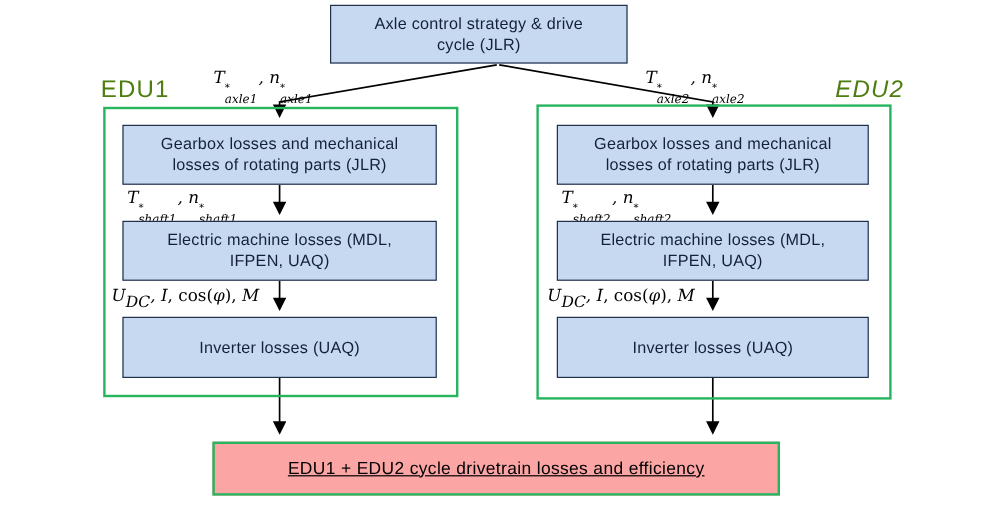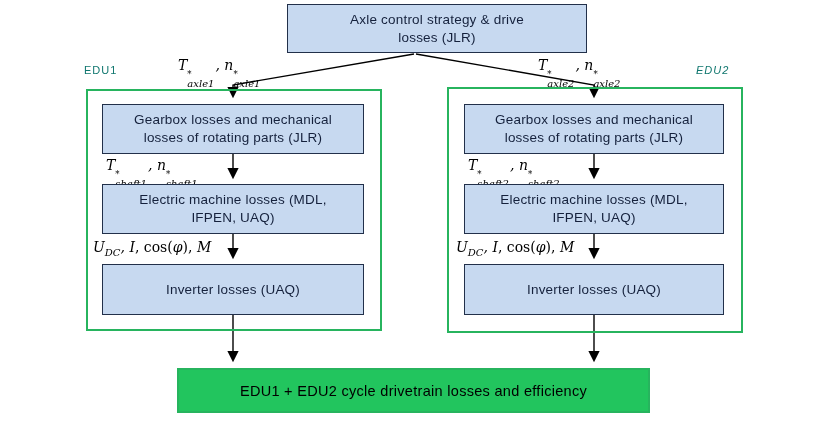--- a/index.html
+++ b/index.html
@@ -13,40 +13,40 @@
     color:#15213c; display:flex; flex-direction:column;
     align-items:center; justify-content:center; text-align:center;
     font-size:13.5px; line-height:1.3; letter-spacing:0.2px; padding:2px 6px;
   }
   .box .line { display:block; white-space:nowrap; }
   .group {
     position:absolute; box-sizing:border-box;
     border:2.5px solid #27b45e; background:transparent;
   }
   .group-title {
-    position:absolute; font-size:11px; color:#0f766e;
+    position:absolute; font-size:20px; color:#4d7c0f;
     letter-spacing:1px; font-weight:400;
   }
   .final-box {
     position:absolute; box-sizing:border-box;
-    background:#22c55e; border:2.5px solid #27b45e; color:#000000;
+    background:#fca5a5; border:2.5px solid #27b45e; color:#000000;
     display:flex; align-items:center; justify-content:center; text-align:center;
-    font-size:14.5px; letter-spacing:0.3px;
+    font-size:14.5px; letter-spacing:0.3px;text-decoration:underline;
   }
   .mathlabel {
     position:absolute; font-family:"DejaVu Serif", serif; font-style:italic;
     font-size:14px; color:#000000; white-space:nowrap;
   }
   .mathlabel .stack {
     display:inline-flex; flex-direction:column; justify-content:center;
     line-height:1; vertical-align:-0.5em; margin:0 1px 0 0;
   }
   .mathlabel .stack .sup { font-size:8.5px; font-style:normal; }
   .mathlabel .stack .sub { font-size:10px; font-style:italic; }
-  .mathlabel .msub { font-size:10px; font-style:italic; vertical-align:-0.35em; }
+  .mathlabel .msub { font-size:13px; font-style:italic; vertical-align:-0.35em; }
   .mathlabel .up { font-style:normal;text-align:center; }
   .arrows { position:absolute; left:0; top:0; pointer-events:none; }
 </style>
 </head>
 <body>
 
 <div class="canvas">
 
   <svg class="arrows" width="830" height="429" viewBox="0 0 830 429">
     <defs>
@@ -57,23 +57,23 @@
     <polyline points="414,54 233,85 233,96" fill="none" stroke="#000000" stroke-width="1.4" marker-end="url(#arrowhead)"></polyline>
     <polyline points="416,54 594,85 594,96" fill="none" stroke="#000000" stroke-width="1.4" marker-end="url(#arrowhead)"></polyline>
     <line x1="233" y1="154" x2="233" y2="177" stroke="#000000" stroke-width="1.4" marker-end="url(#arrowhead)"></line>
     <line x1="233" y1="234" x2="233" y2="257" stroke="#000000" stroke-width="1.4" marker-end="url(#arrowhead)"></line>
     <line x1="233" y1="315" x2="233" y2="360" stroke="#000000" stroke-width="1.4" marker-end="url(#arrowhead)"></line>
     <line x1="594" y1="154" x2="594" y2="177" stroke="#000000" stroke-width="1.4" marker-end="url(#arrowhead)"></line>
     <line x1="594" y1="234" x2="594" y2="257" stroke="#000000" stroke-width="1.4" marker-end="url(#arrowhead)"></line>
     <line x1="594" y1="315" x2="594" y2="360" stroke="#000000" stroke-width="1.4" marker-end="url(#arrowhead)"></line>
   </svg>
 
-  <div class="box" style="left:287px; top:4px; width:300px; height:49px;">
+  <div class="box" style="left:275px; top:4px; width:248px; height:49px;">
     <span class="line">Axle control strategy &amp; drive</span>
-    <span class="line">losses (JLR)</span>
+    <span class="line">cycle (JLR)</span>
   </div>
 
   <div class="group-title" style="left:84px; top:64px;">EDU1</div>
   <div class="group-title" style="left:696px; top:64px;font-style:italic;">EDU2</div>
 
   <div class="mathlabel" style="left:178px; top:57px;">
     <span>T</span><span class="stack">
         <span class="sup">*</span>
         <span class="sub">axle1</span>
       </span><span>, </span><span>n</span><span class="stack">

